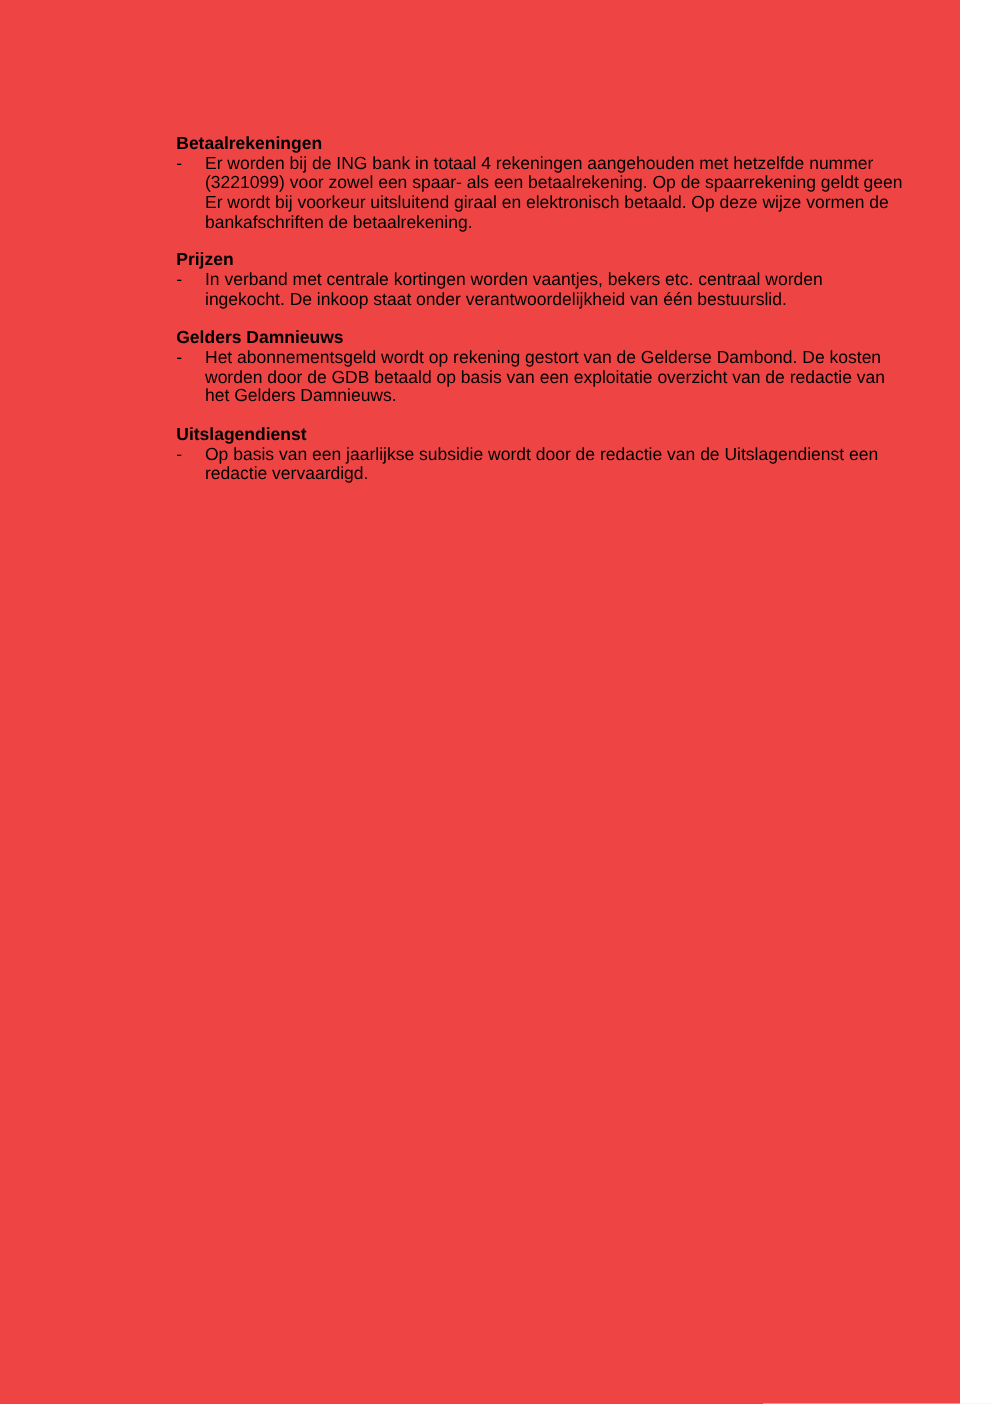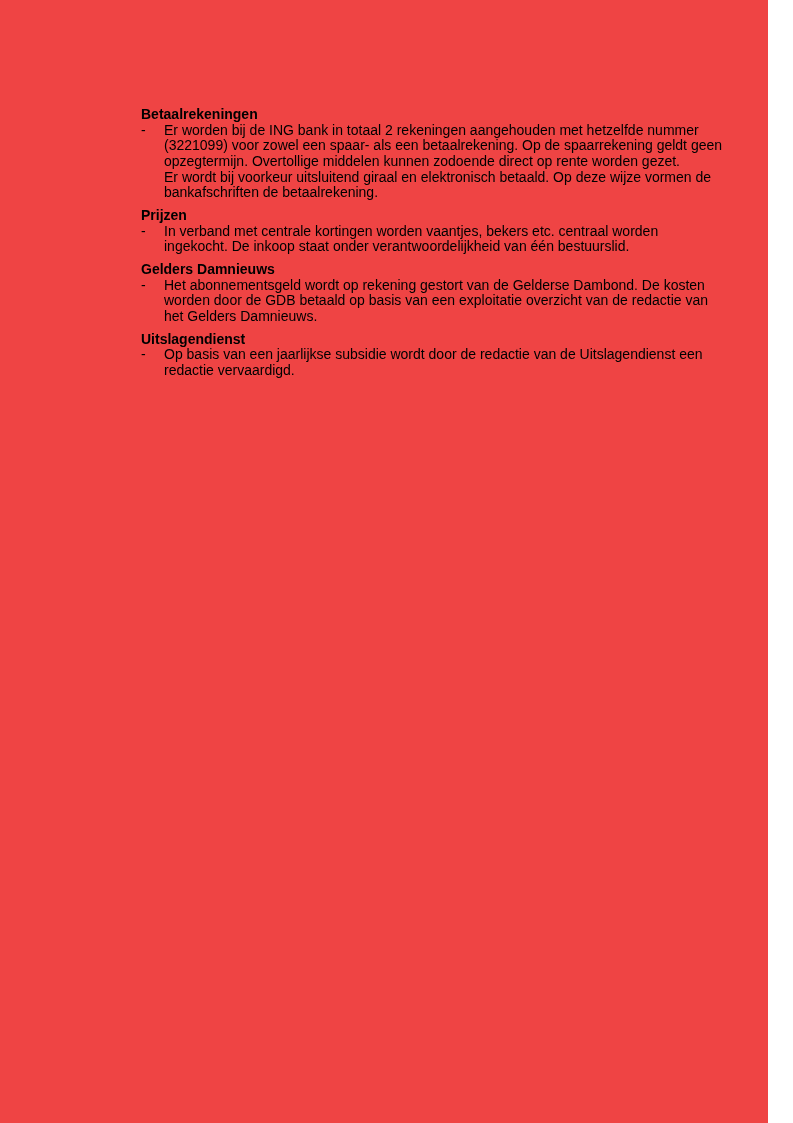--- a/index.html
+++ b/index.html
@@ -18,21 +18,21 @@
   }
   .content {
     position: absolute;
     left: 141px;
     top: 107px;
     width: 570px;
     font-size: 14px;
     line-height: 15.67px;
   }
   .section + .section {
-    margin-top: 7px;
+    margin-top: 15px;
   }
   .heading {
     font-weight: bold;
     white-space: pre;
   }
   .item {
     display: flex;
     align-items: flex-start;
   }
   .bullet {
@@ -51,23 +51,22 @@
 <body>
 
 <div class="page">
   <div class="content">
 
     <div class="section">
       <div class="heading">Betaalrekeningen</div>
       <div class="item">
         <span class="bullet">-</span>
         <div class="lines">
-          <div class="line">Er worden bij de ING bank in totaal 2 rekeningen aangehouden met hetzelfde nummer</div>
+          <div class="line">Er worden bij de ING bank in totaal 4 rekeningen aangehouden met hetzelfde nummer</div>
           <div class="line">(3221099) voor zowel een spaar- als een betaalrekening. Op de spaarrekening geldt geen</div>
-          <div class="line">opzegtermijn. Overtollige middelen kunnen zodoende direct op rente worden gezet.</div>
           <div class="line">Er wordt bij voorkeur uitsluitend giraal en elektronisch betaald. Op deze wijze vormen de</div>
           <div class="line">bankafschriften de betaalrekening.</div>
         </div>
       </div>
     </div>
 
     <div class="section">
       <div class="heading">Prijzen</div>
       <div class="item">
         <span class="bullet">-</span>

